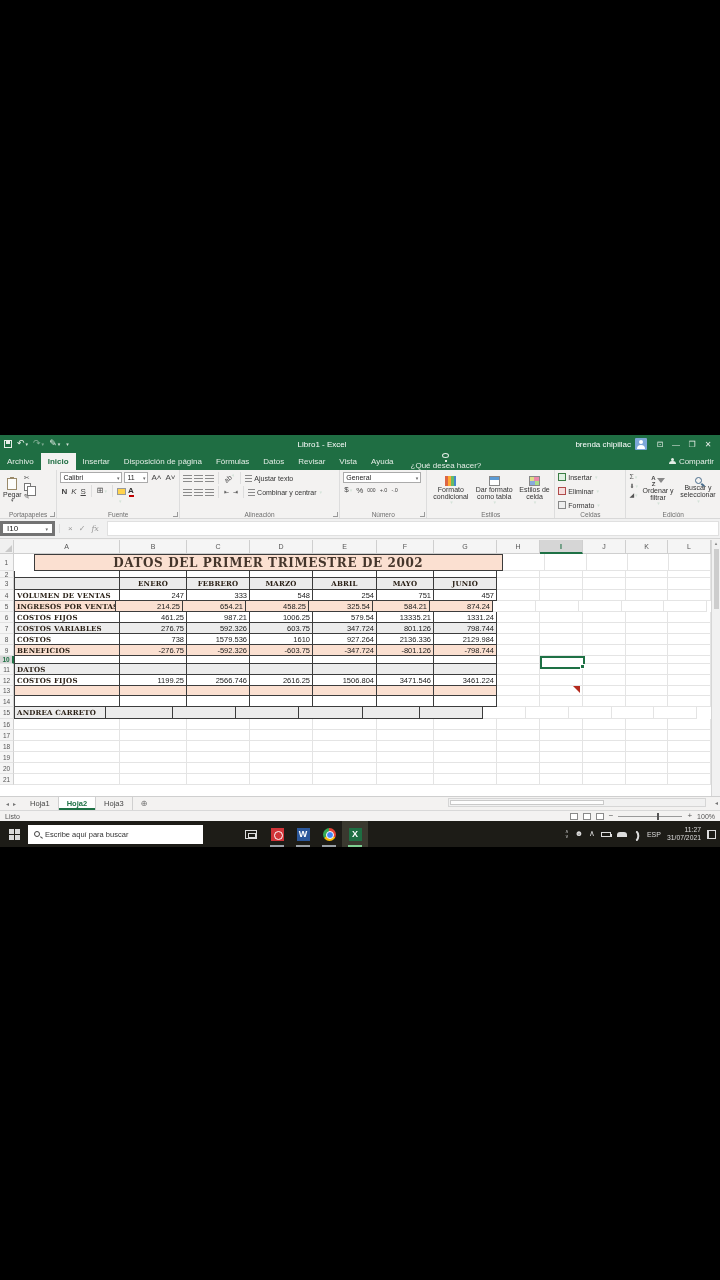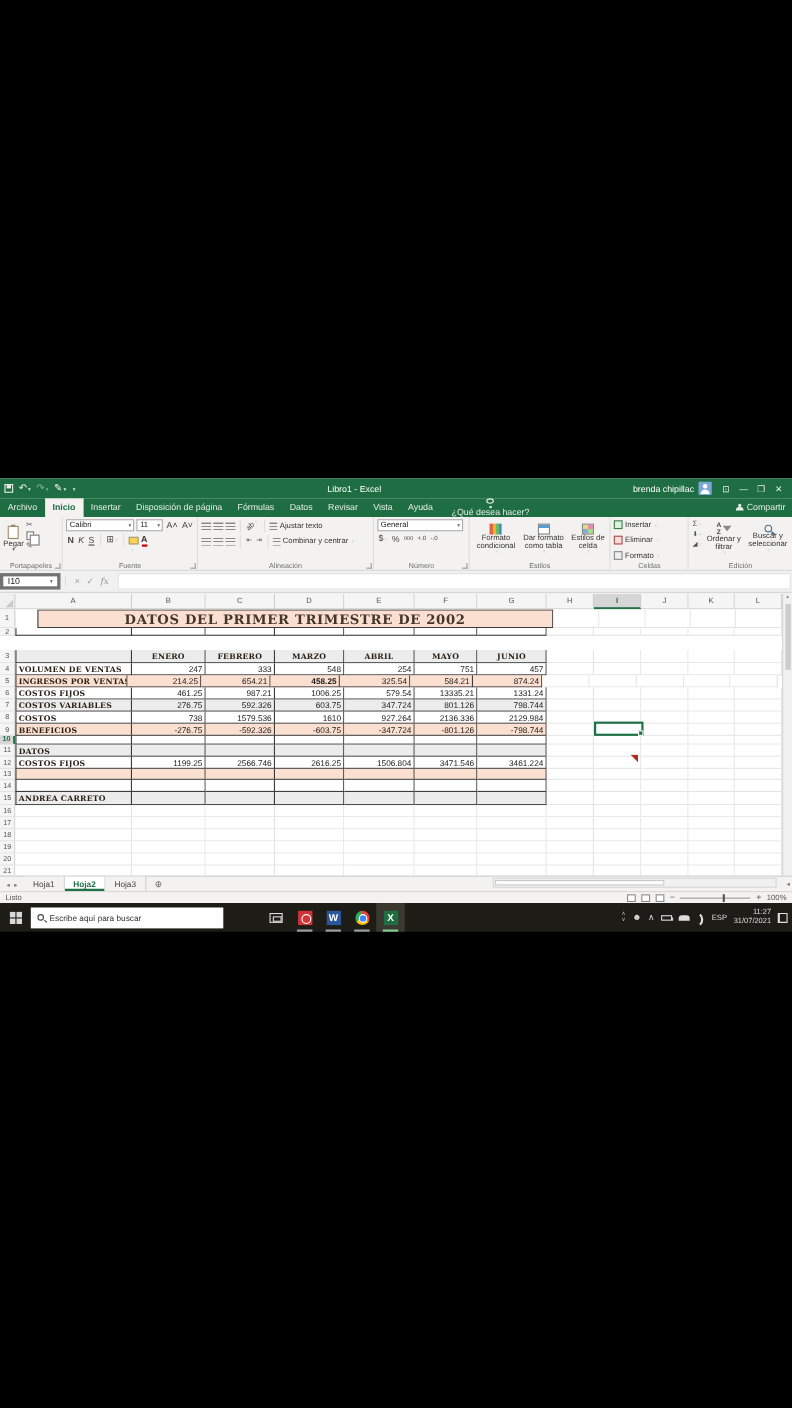--- a/index.html
+++ b/index.html
@@ -395,21 +395,21 @@
           <div class="cell b" style="width: 63px;"></div>
           <div class="cell b" style="width: 64px;"></div>
           <div class="cell b" style="width: 57px;"></div>
           <div class="cell b" style="width: 63px;"></div>
           <div class="cell plain" style="width: 43px;"></div>
           <div class="cell plain" style="width: 43px;"></div>
           <div class="cell plain" style="width: 43px;"></div>
           <div class="cell plain" style="width: 42px;"></div>
           <div class="cell plain" style="width: 43px;"></div>
         </div>
-        <div class="grow" style="height: 12px; margin-top: 13px;">
+        <div class="grow" style="height: 12px;">
           <div class="rh">3</div>
           <div class="cell b bl grey" style="width: 106px;"></div>
           <div class="cell b deco mon grey" style="width: 67px;">ENERO</div>
           <div class="cell b deco mon grey" style="width: 63px;">FEBRERO</div>
           <div class="cell b deco mon grey" style="width: 63px;">MARZO</div>
           <div class="cell b deco mon grey" style="width: 64px;">ABRIL</div>
           <div class="cell b deco mon grey" style="width: 57px;">MAYO</div>
           <div class="cell b deco mon grey" style="width: 63px;">JUNIO</div>
           <div class="cell plain" style="width: 43px;"></div>
           <div class="cell plain" style="width: 43px;"></div>
@@ -430,21 +430,21 @@
           <div class="cell plain" style="width: 43px;"></div>
           <div class="cell plain" style="width: 43px;"></div>
           <div class="cell plain" style="width: 42px;"></div>
           <div class="cell plain" style="width: 43px;"></div>
         </div>
         <div class="grow" style="height: 11px;">
           <div class="rh">5</div>
           <div class="cell b bl lab deco pink" style="width: 102px;">INGRESOS POR VENTAS</div>
           <div class="cell b num pink" style="width: 67px;">214.25</div>
           <div class="cell b num pink" style="width: 63px;">654.21</div>
-          <div class="cell b num pink" style="width: 63px; font-weight: bold;">458.25</div>
+          <div class="cell b num pink" style="width: 63px;">458.25</div>
           <div class="cell b num pink" style="width: 64px;">325.54</div>
           <div class="cell b num pink" style="width: 57px;">584.21</div>
           <div class="cell b num pink" style="width: 63px;">874.24</div>
           <div class="cell plain" style="width: 43px;"></div>
           <div class="cell plain" style="width: 43px;"></div>
           <div class="cell plain" style="width: 43px;"></div>
           <div class="cell plain" style="width: 42px;"></div>
           <div class="cell plain" style="width: 43px;"></div>
         </div>
         <div class="grow" style="height: 11px;">
@@ -577,21 +577,21 @@
           <div class="cell b num" style="width: 57px;"></div>
           <div class="cell b num" style="width: 63px;"></div>
           <div class="cell plain" style="width: 43px;"></div>
           <div class="cell plain" style="width: 43px;"></div>
           <div class="cell plain" style="width: 43px;"></div>
           <div class="cell plain" style="width: 42px;"></div>
           <div class="cell plain" style="width: 43px;"></div>
         </div>
         <div class="grow" style="height: 12px;">
           <div class="rh">15</div>
-          <div class="cell b bl lab deco grey" style="width: 106px;">ANDREA CARRETO</div>
+          <div class="cell b bl lab deco grey" style="width: 92px;">ANDREA CARRETO</div>
           <div class="cell b num grey" style="width: 67px;"></div>
           <div class="cell b num grey" style="width: 63px;"></div>
           <div class="cell b num grey" style="width: 63px;"></div>
           <div class="cell b num grey" style="width: 64px;"></div>
           <div class="cell b num grey" style="width: 57px;"></div>
           <div class="cell b num grey" style="width: 63px;"></div>
           <div class="cell plain" style="width: 43px;"></div>
           <div class="cell plain" style="width: 43px;"></div>
           <div class="cell plain" style="width: 43px;"></div>
           <div class="cell plain" style="width: 42px;"></div>

